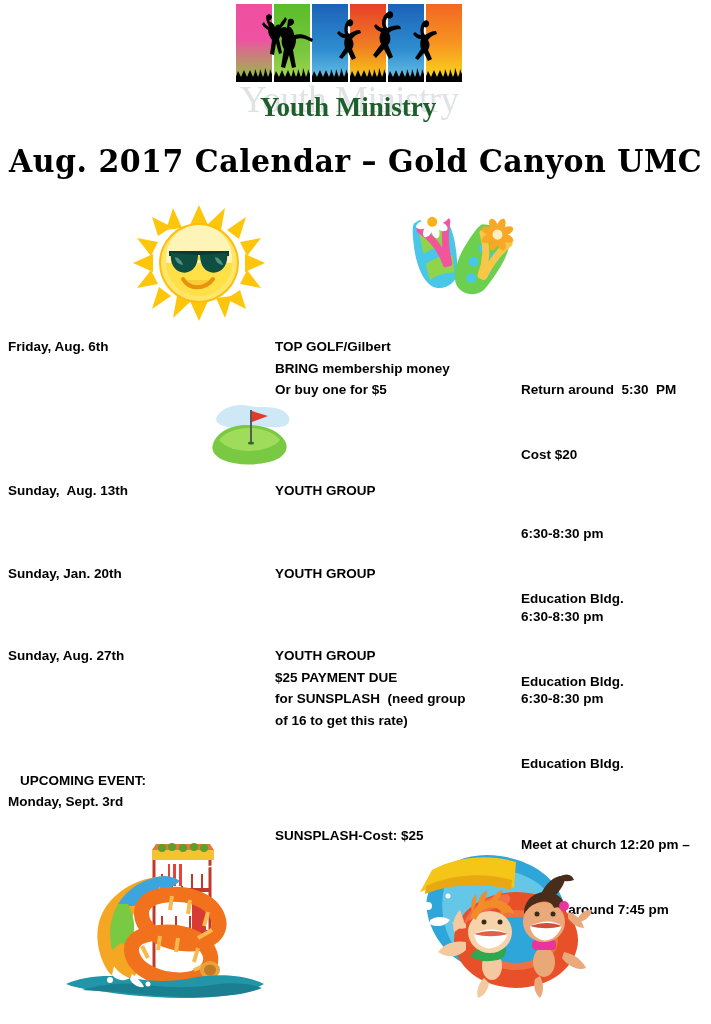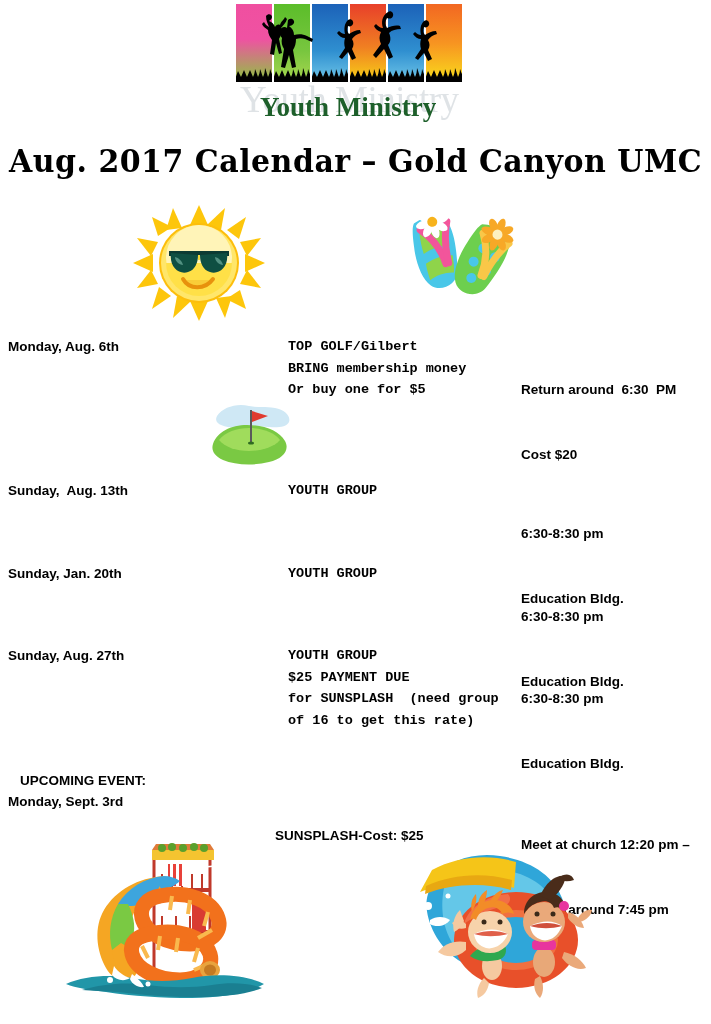--- a/index.html
+++ b/index.html
@@ -149,24 +149,23 @@
   }
   .col-date {
     position: absolute;
     left: 8px;
     top: 0;
     width: 255px;
     white-space: pre;
   }
   .col-event {
     position: absolute;
-    left: 288px;
+    left: 275px;
     top: 0;
     width: 235px;
-    font-family: Liberation Mono, monospace;
   }
   .col-detail {
     position: absolute;
     left: 521px;
     top: 0;
     width: 190px;
     white-space: pre;
   }
   .col-event div, .col-detail div, .col-date div { white-space: pre-wrap; }
 
@@ -356,28 +355,28 @@
           <ellipse cx="7" cy="-7" rx="7" ry="4" transform="rotate(-45 7 -7)"></ellipse>
           <ellipse cx="-7" cy="7" rx="7" ry="4" transform="rotate(-45 -7 7)"></ellipse>
         </g>
         <circle cx="0" cy="0" r="5" fill="#fdf0c0"></circle>
       </g>
     </g>
   </g>
 </svg>
 
 <div class="row" id="row-aug6">
-  <div class="col-date">Monday, Aug. 6th</div>
+  <div class="col-date">Friday, Aug. 6th</div>
   <div class="col-event">
     <div>TOP GOLF/Gilbert</div>
     <div>BRING membership money</div>
     <div>Or buy one for $5</div>
   </div>
   <div class="col-detail">
-    <div>Return around  6:30  PM</div>
+    <div>Return around  5:30  PM</div>
     <div>Cost $20</div>
   </div>
 </div>
 
 <svg id="golf-art" viewBox="0 0 100 70">
   <path d="M14 18c6-9 20-13 32-10 10 2 16 0 26 2 10 2 16 8 14 14-2 5-12 6-20 5-12-2-22 2-34 1-12-1-22-4-18-12z" fill="#cfe8f5"></path>
   <path d="M10 46c4-12 18-19 34-19 18 0 32 6 38 16 5 9-2 18-16 21-16 4-34 3-46-2-9-4-12-10-10-16z" fill="#7ac943"></path>
   <path d="M16 42c6-8 18-12 30-12 14 0 26 5 31 12-6 7-18 11-31 11-13 0-24-4-30-11z" fill="#a0dc5c"></path>
   <rect x="47" y="12" width="2" height="32" fill="#5a5a5a"></rect>
   <path d="M49 13l16 5-16 6z" fill="#e03a2f"></path>

